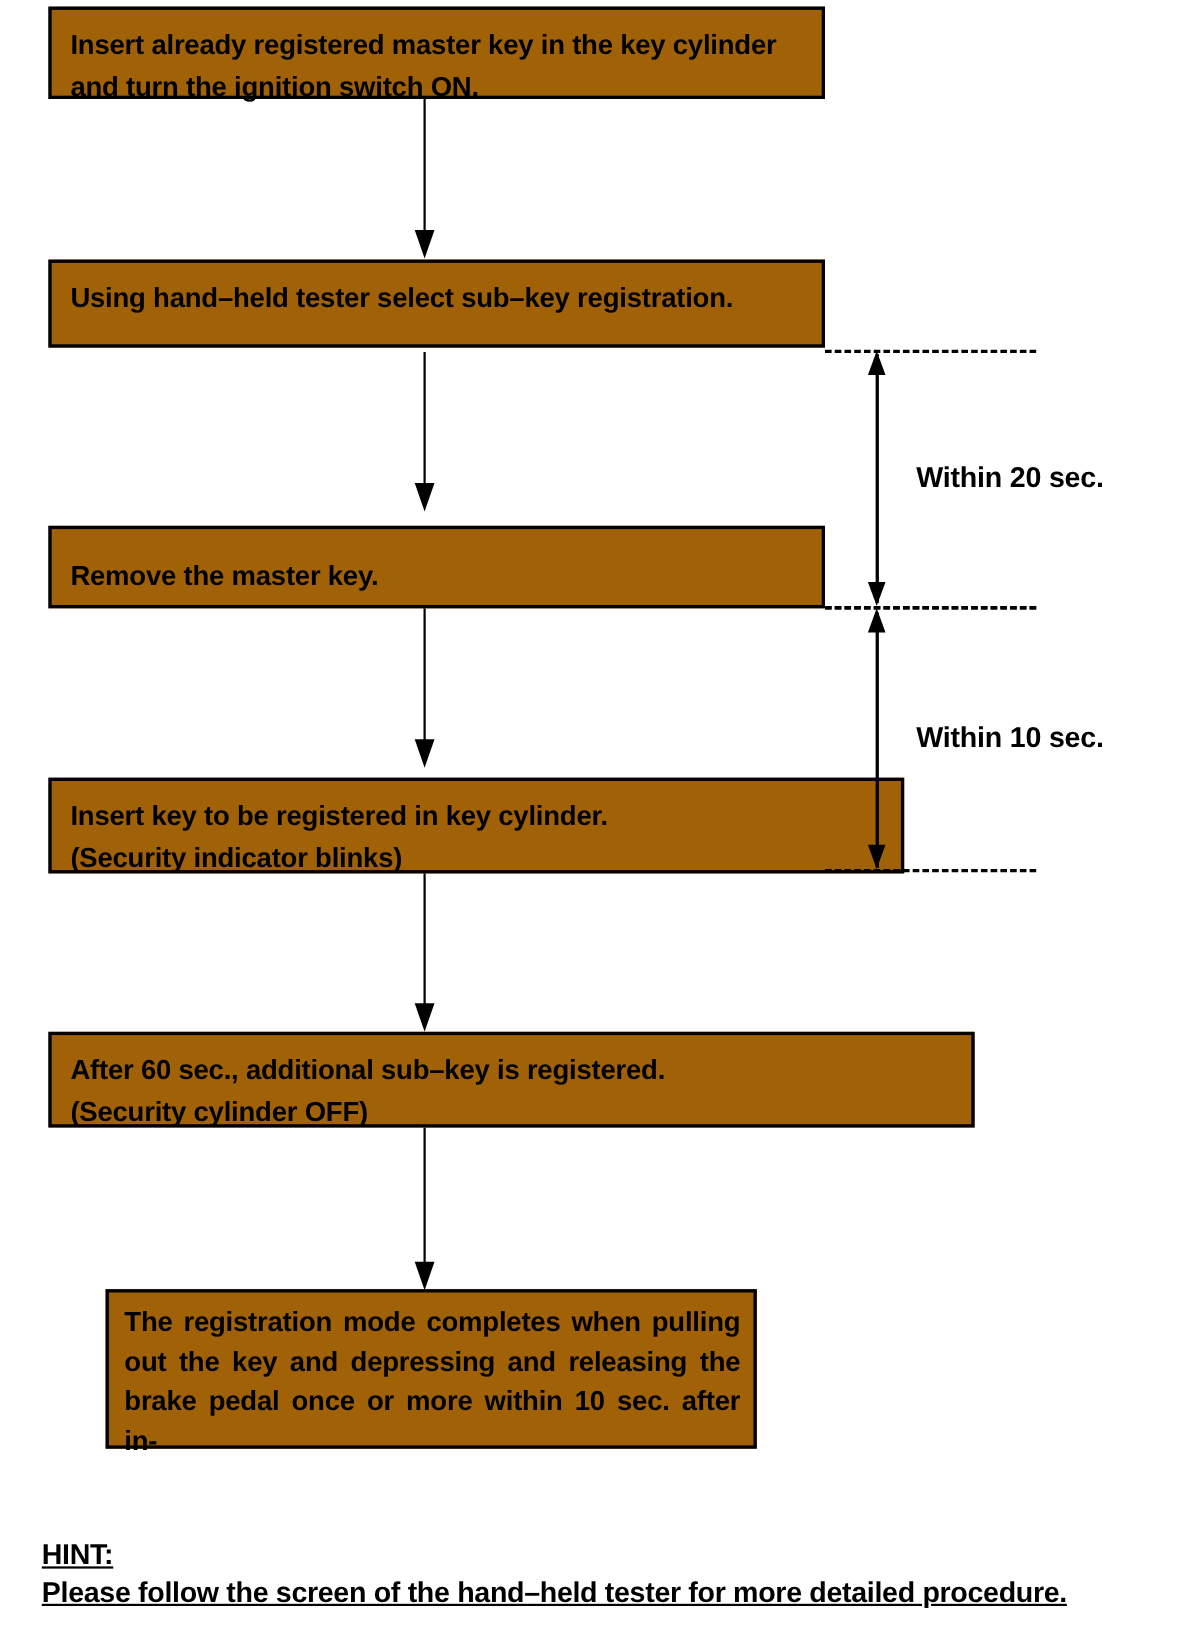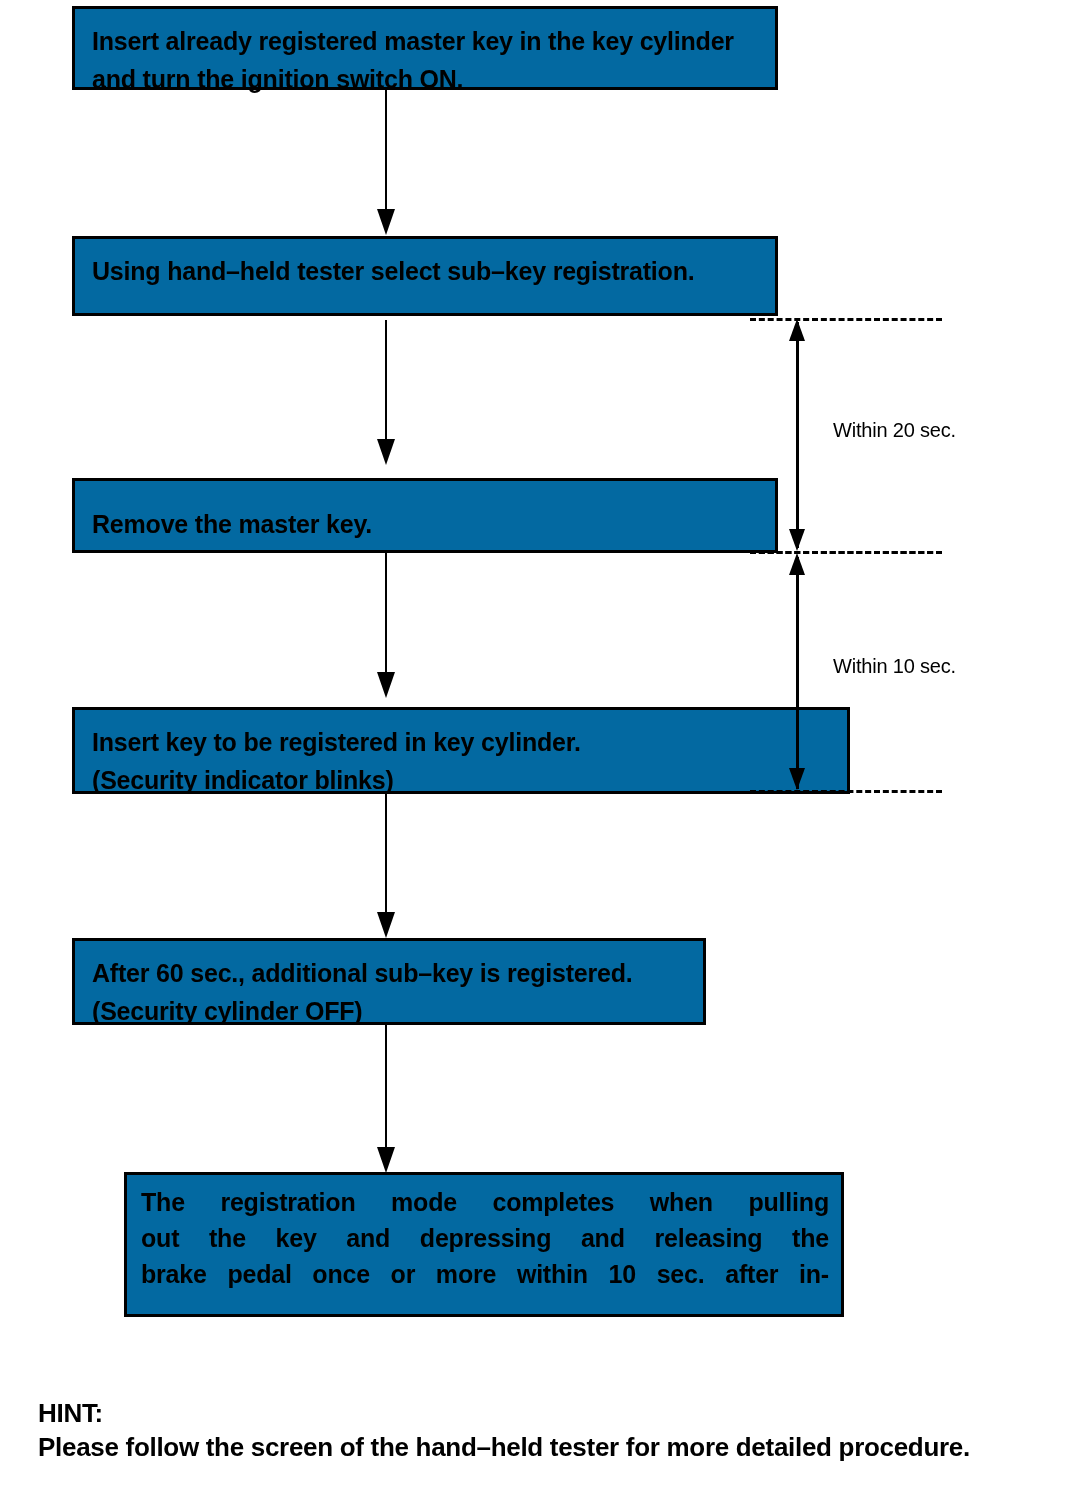--- a/index.html
+++ b/index.html
@@ -17,22 +17,21 @@
     height: 1492px;
     background: #ffffff;
     overflow: hidden;
   }
 
   
   .node {
     position: absolute;
     box-sizing: border-box;
     border: 3px solid #000;
-    background: #0369a1;
-    margin-left: 28px;
+    background: #a16207;
   }
   .node .line {
     font-size: 25px;
     font-weight: bold;
     line-height: 38px;
     letter-spacing: -0.2px;
     white-space: nowrap;
   }
   .node.pad {
     padding: 13px 0 0 17px;
@@ -84,34 +83,35 @@
     width: 0;
     height: 0;
     border-left: 8px solid transparent;
     border-right: 8px solid transparent;
   }
   .arrow-up   { border-bottom: 22px solid #000; }
   .arrow-down { border-top: 22px solid #000; }
 
   .measure-label {
     position: absolute;
-    font-size: 20px;
-    font-weight: normal;
+    font-size: 26px;
+    font-weight: bold;
     white-space: nowrap;
     letter-spacing: -0.2px;
   }
 
   
   .hint {
     position: absolute;
     font-size: 26px;
     font-weight: bold;
     line-height: 35px;
     white-space: nowrap;
     letter-spacing: -0.3px;
+    text-decoration: underline;
   }
 </style>
 </head>
 <body>
 
 <div id="page">
 
   <div class="node pad" style="left:44px; top:6px; width:706px; height:84px;">
     <div class="line">Insert already registered master key in the key cylinder</div>
     <div class="line">and turn the ignition switch ON.</div>
@@ -135,29 +135,29 @@
   <div class="arrowhead" style="left:377px; top:672px;"></div>
 
   <div class="node pad" style="left:44px; top:707px; width:778px; height:87px;">
     <div class="line">Insert key to be registered in key cylinder.</div>
     <div class="line">(Security indicator blinks)</div>
   </div>
 
   <div class="vline" style="left:385px; top:794px; height:131px;"></div>
   <div class="arrowhead" style="left:377px; top:912px;"></div>
 
-  <div class="node pad" style="left:44px; top:938px; width:634px; height:87px;">
+  <div class="node pad" style="left:44px; top:938px; width:842px; height:87px;">
     <div class="line">After 60 sec., additional sub–key is registered.</div>
     <div class="line">(Security cylinder OFF)</div>
   </div>
 
   <div class="vline" style="left:385px; top:1025px; height:134px;"></div>
   <div class="arrowhead" style="left:377px; top:1147px;"></div>
 
-  <div class="node justify" style="left:96px; top:1172px; width:720px; height:145px;">
+  <div class="node justify" style="left:96px; top:1172px; width:592px; height:145px;">
     <div class="line">The registration mode completes when pulling</div>
     <div class="line">out the key and depressing and releasing the</div>
     <div class="line">brake pedal once or more within 10 sec. after in-</div>
   </div>
 
   <div class="dash" style="left:750px; top:318px; width:192px;"></div>
   <div class="dash" style="left:750px; top:551px; width:192px;"></div>
 
   <div class="measure-line" style="left:796px; top:322px; height:226px;"></div>
   <div class="arrow-up" style="left:789px; top:319px;"></div>

